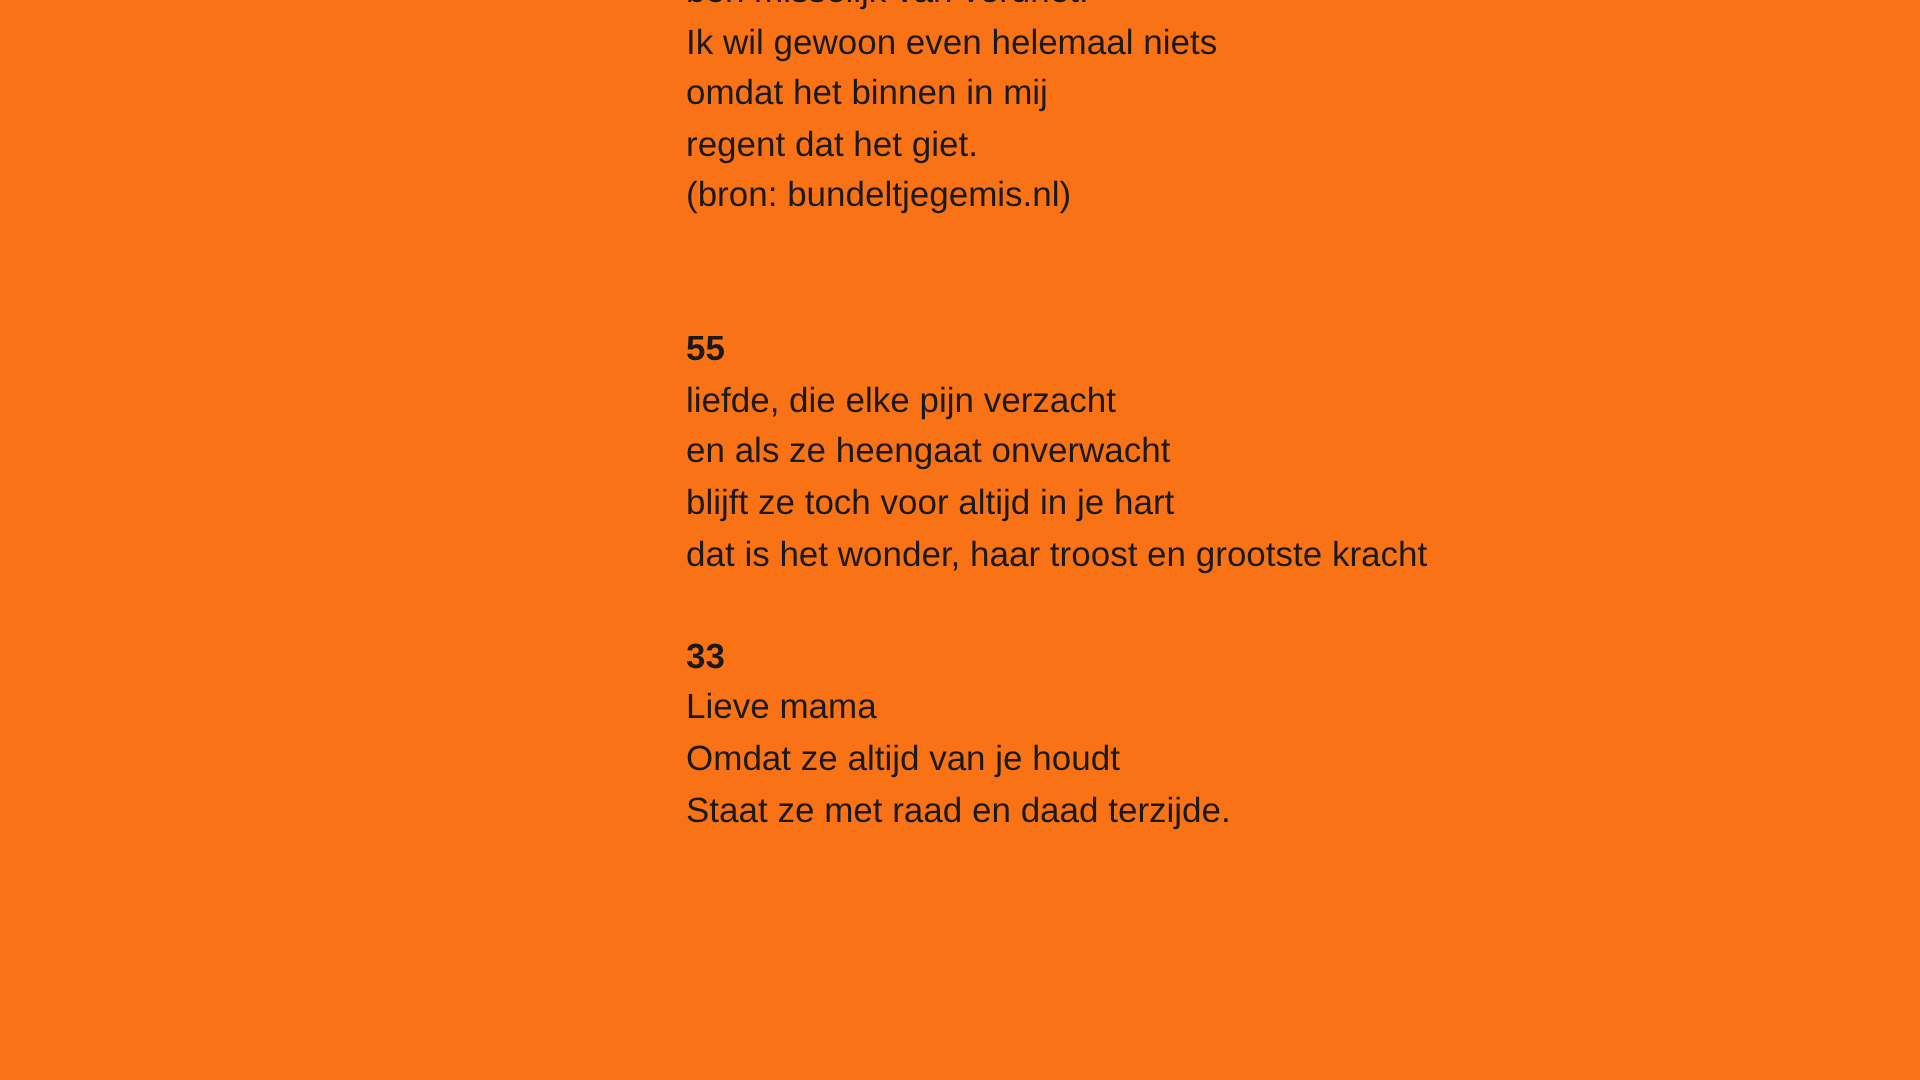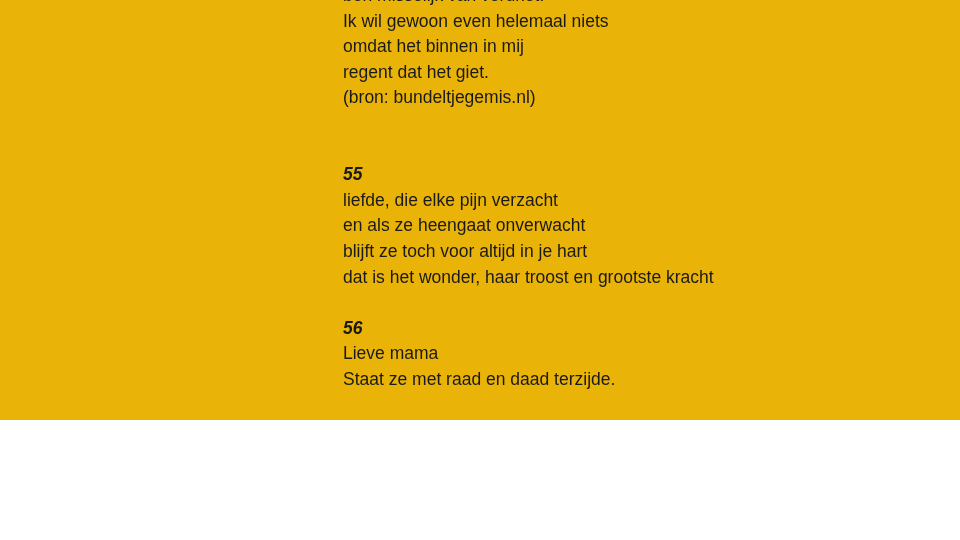--- a/index.html
+++ b/index.html
@@ -6,42 +6,41 @@
       margin: 0;
       padding: 0;
       width: 960px;
       height: 540px;
       overflow: hidden;
       background: #ffffff;
     }
     .page {
       position: relative;
       width: 960px;
-      height: 420px;
+      height: 540px;
       overflow: hidden;
-      background: #eab308;
+      background: #f97316;
     }
     .text-block {
       position: absolute;
       left: 343px;
       top: -17px;
       width: 600px;
       font-family: "Liberation Sans", "DejaVu Sans", sans-serif;
       font-size: 17.5px;
       line-height: 25.6px;
       color: #1a1a1a;
     }
     .line {
       display: block;
       white-space: nowrap;
       height: 25.6px;
     }
     .num {
       font-weight: bold;
-      font-style: italic;
     }
     .gap {
       display: block;
       height: 25.6px;
     }
     .gap-big {
       display: block;
       height: 25.6px;
     }
   </style>
@@ -66,19 +65,20 @@
       <span class="line num">55</span>
       <span class="line">liefde, die elke pijn verzacht</span>
       <span class="line">en als ze heengaat onverwacht</span>
       <span class="line">blijft ze toch voor altijd in je hart</span>
       <span class="line">dat is het wonder, haar troost en grootste kracht</span>
     </div>
 
     <span class="gap"></span>
 
     <div>
-      <span class="line num">56</span>
+      <span class="line num">33</span>
       <span class="line">Lieve mama</span>
+      <span class="line">Omdat ze altijd van je houdt</span>
       <span class="line">Staat ze met raad en daad terzijde.</span>
     </div>
 
   </div>
 </div>
 
 </body></html>

